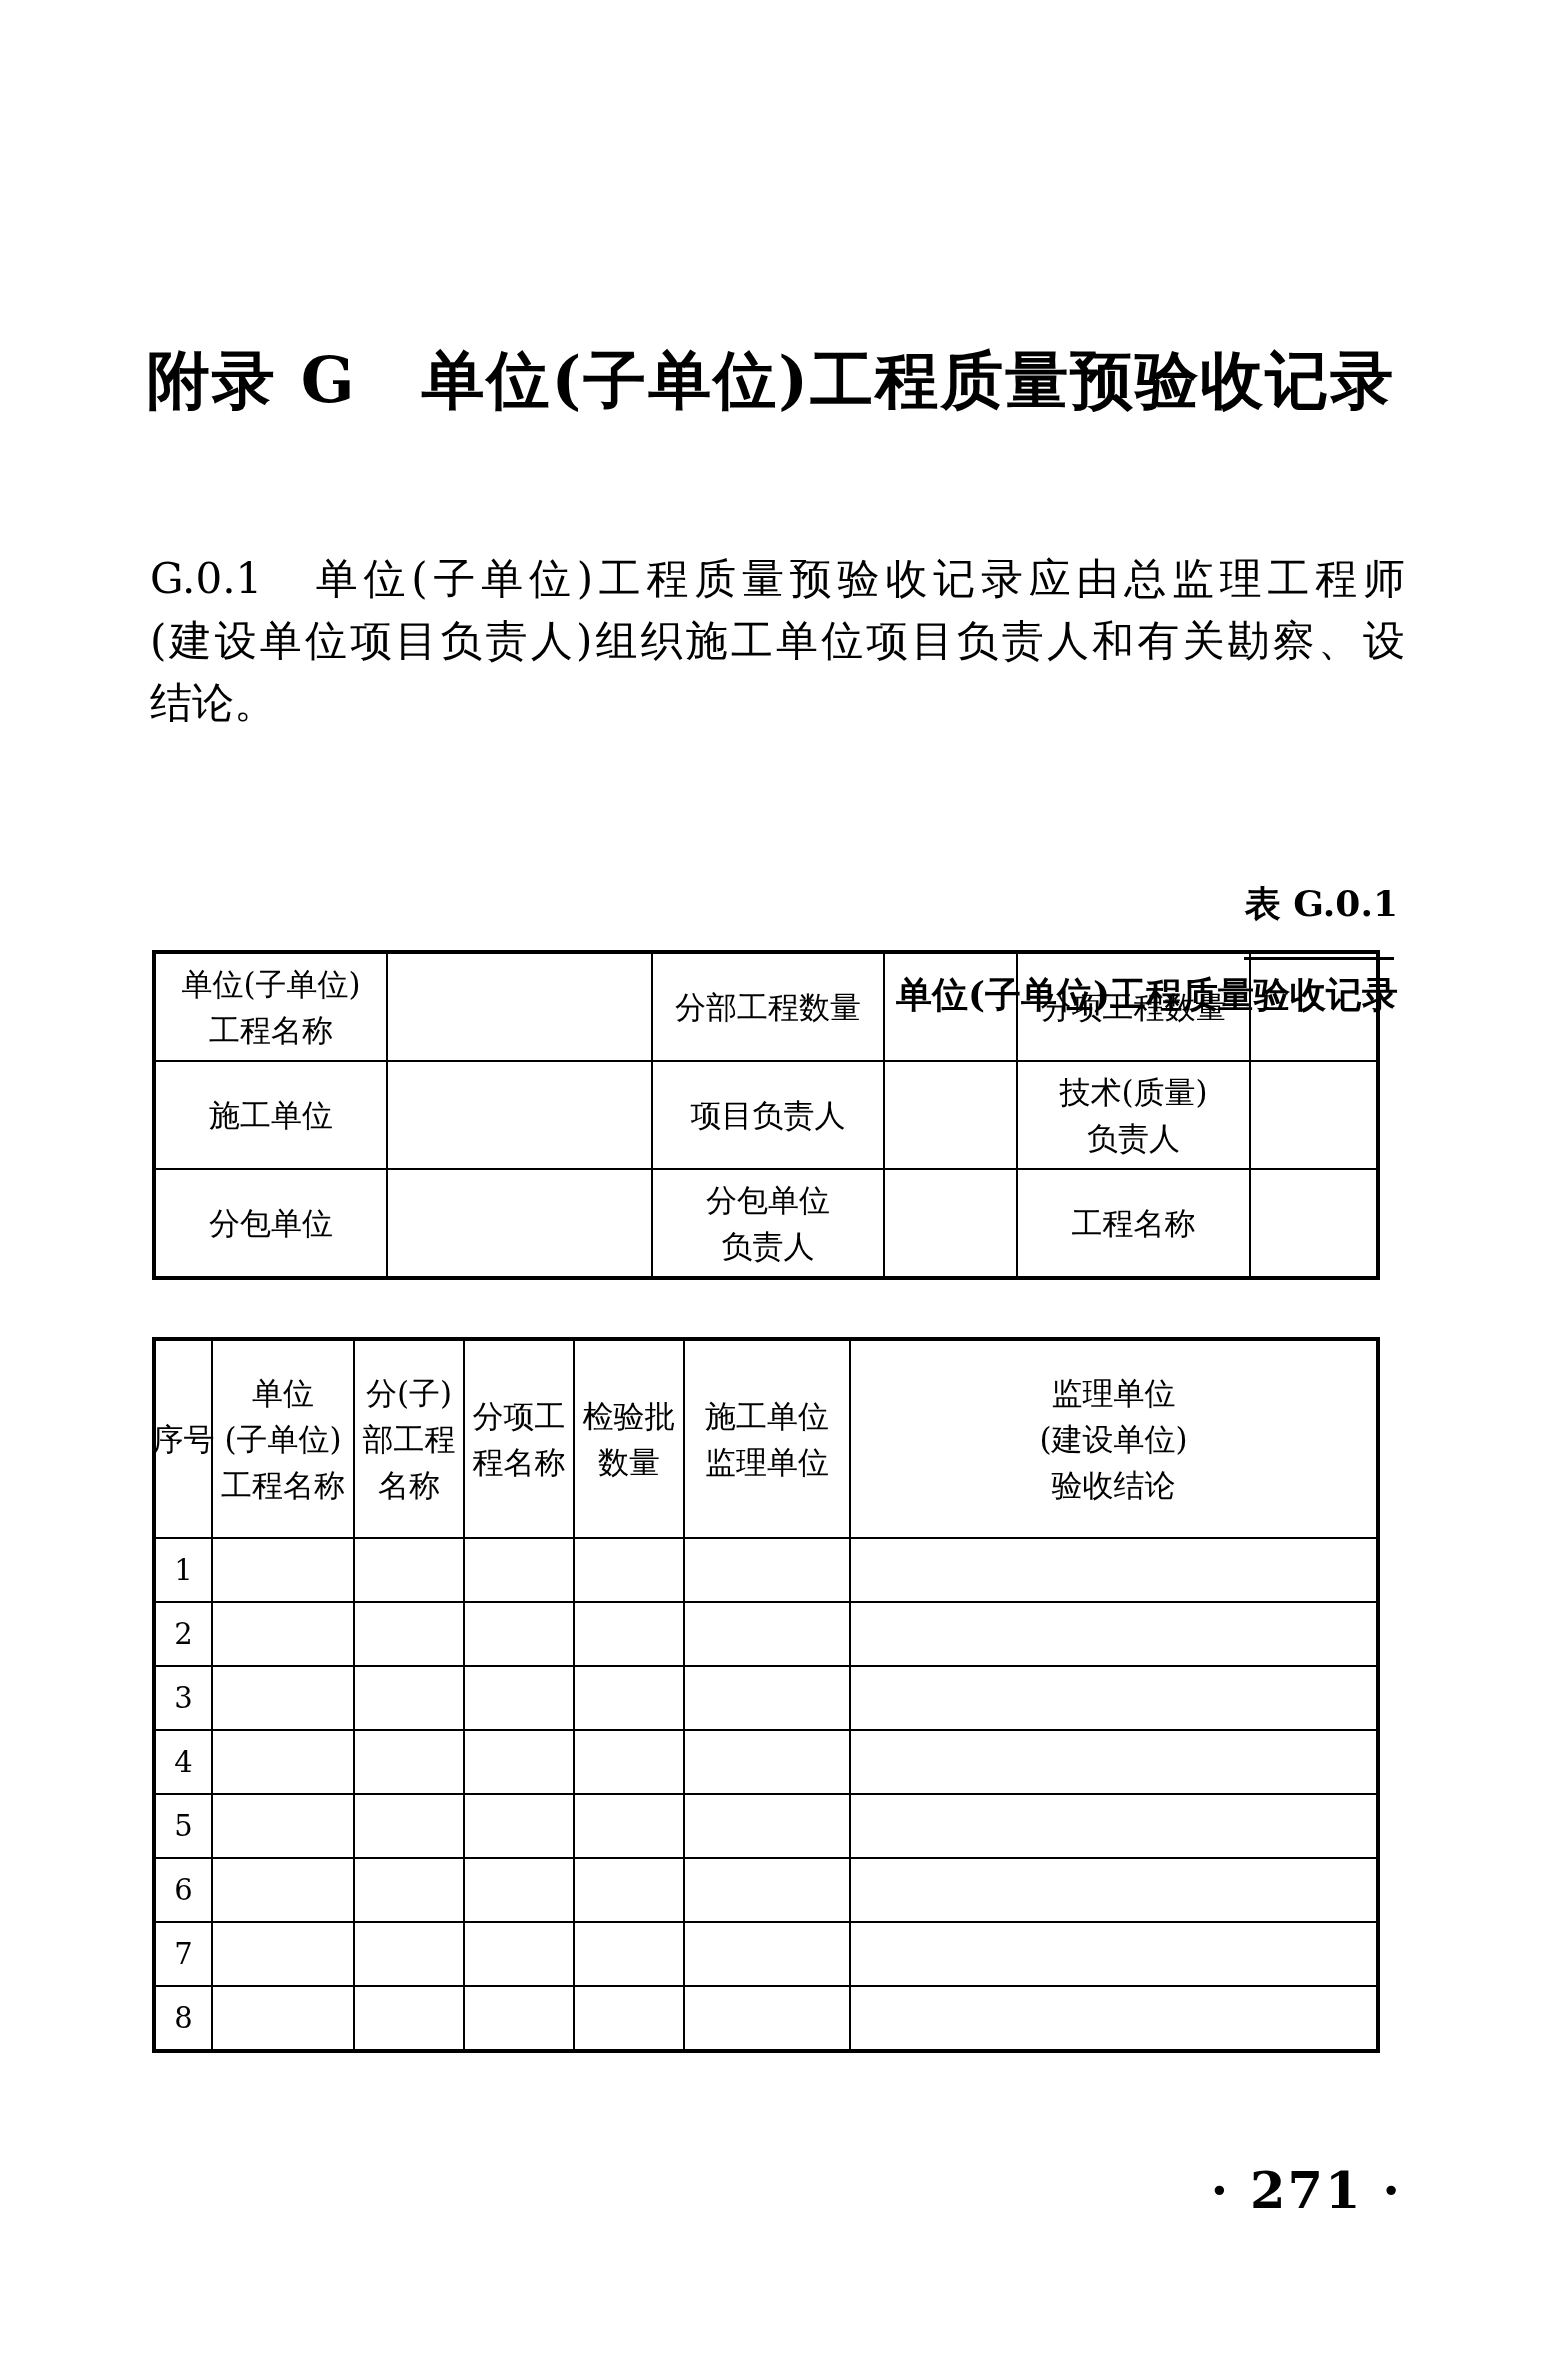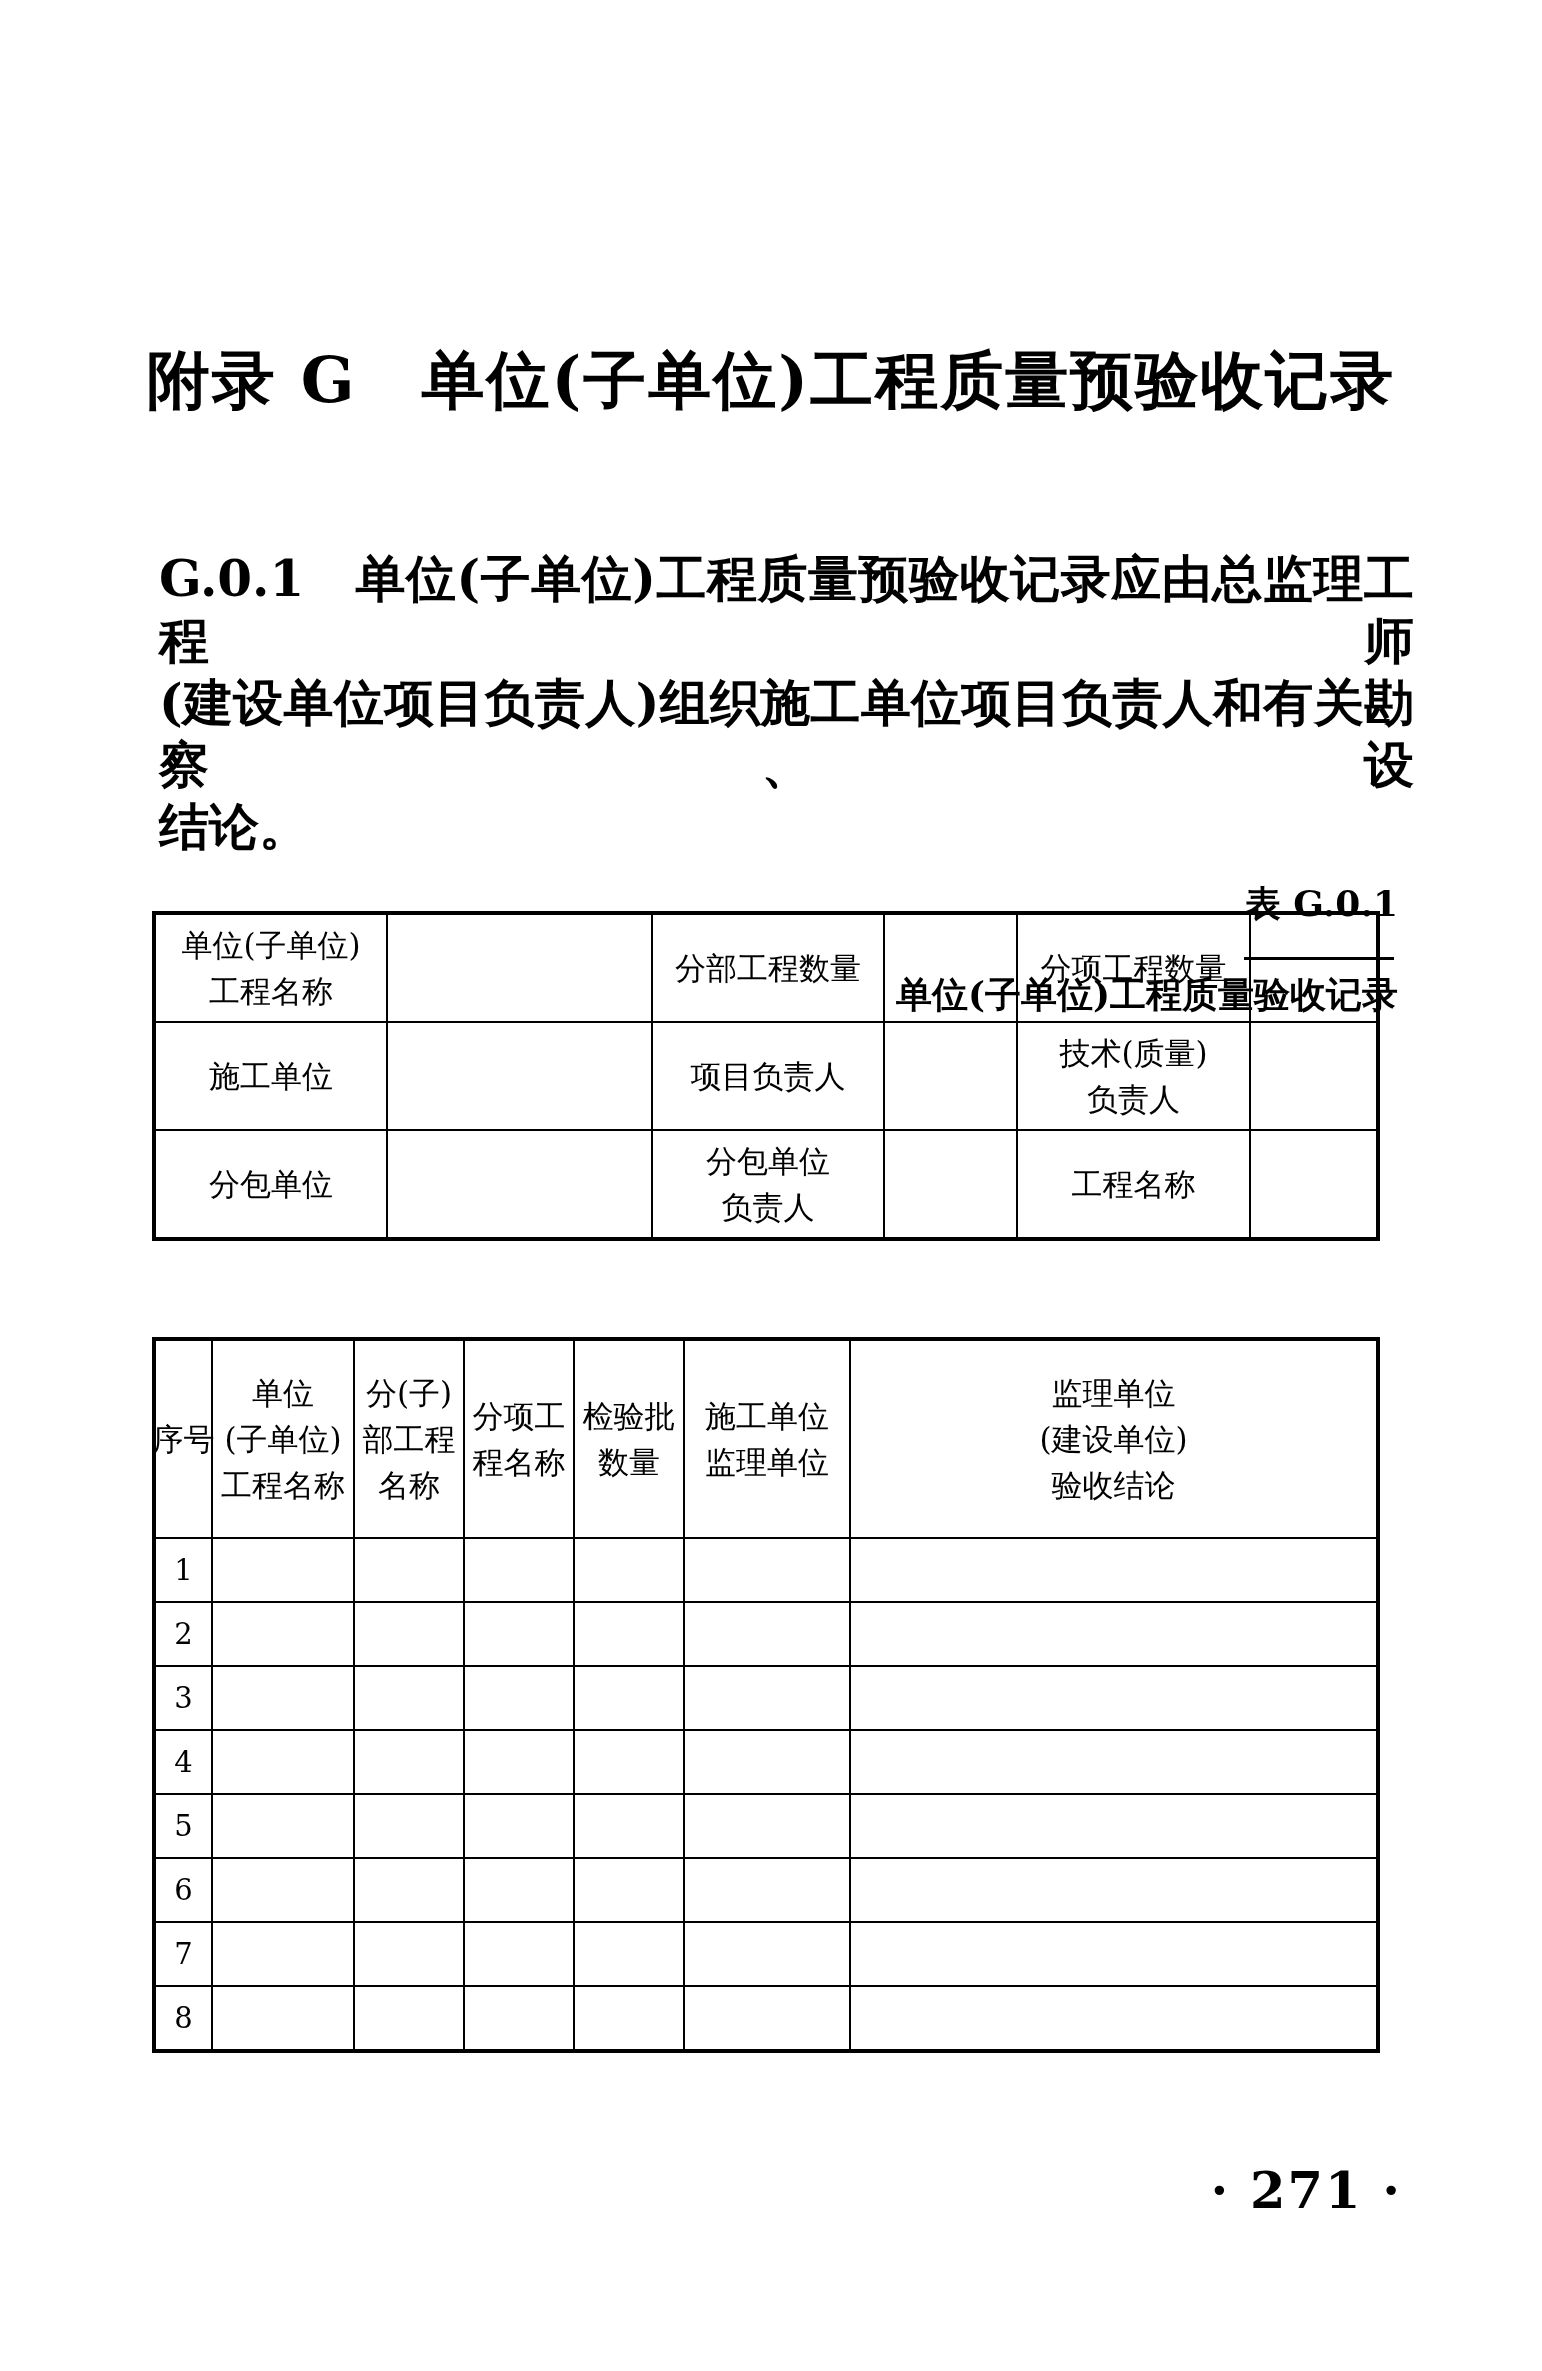--- a/index.html
+++ b/index.html
@@ -31,26 +31,26 @@
     font-size: 63px;
     font-weight: bold;
     letter-spacing: 2px;
     line-height: 1.25;
     white-space: pre;
   }
 
   
   .body-block {
     position: absolute;
-    left: 159px;
+    left: 150px;
     top: 548px;
     width: 1255px;
-    font-size: 50px;
+    font-size: 42px;
     line-height: 62px;
-    font-weight: bold;
+    font-weight: normal;
     letter-spacing: 0px;
   }
   .body-line {
     white-space: pre;
     display: block;
   }
   .body-line.justify {
     text-align: justify;
     text-align-last: justify;
     white-space: normal;
@@ -96,21 +96,21 @@
     flex-direction: column;
     align-items: center;
     justify-content: center;
     height: 100%;
   }
   .cellbox span { display: block; white-space: pre; }
 
   
   #info-table {
     left: 152px;
-    top: 911px;
+    top: 950px;
     width: 1224px;
     padding-left: 13px;
   }
   #info-table td { height: 106px; }
 
   
   #detail-table {
     left: 152px;
     top: 1337px;
     width: 1224px;

